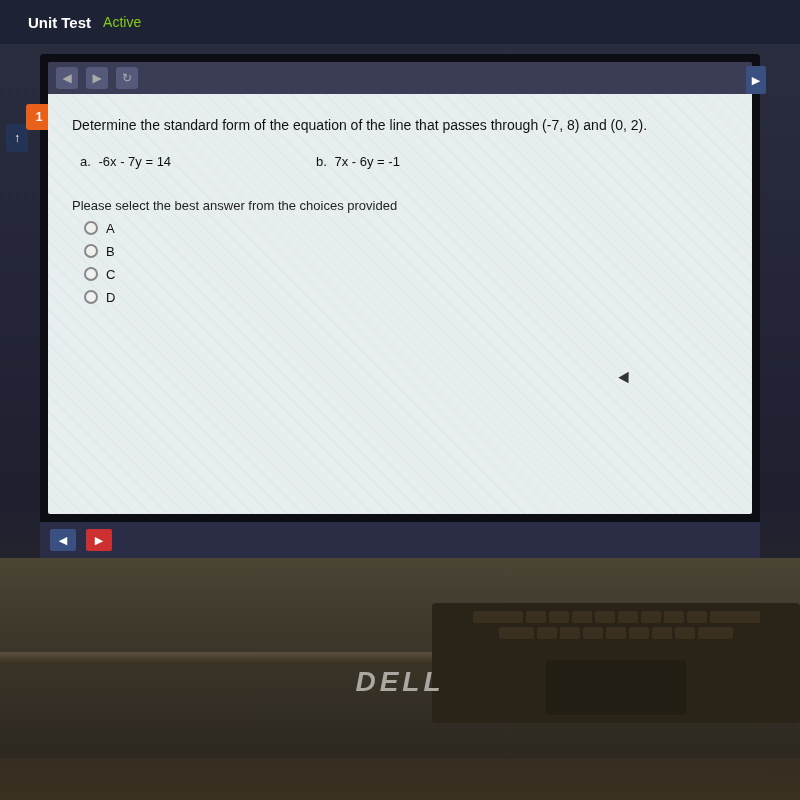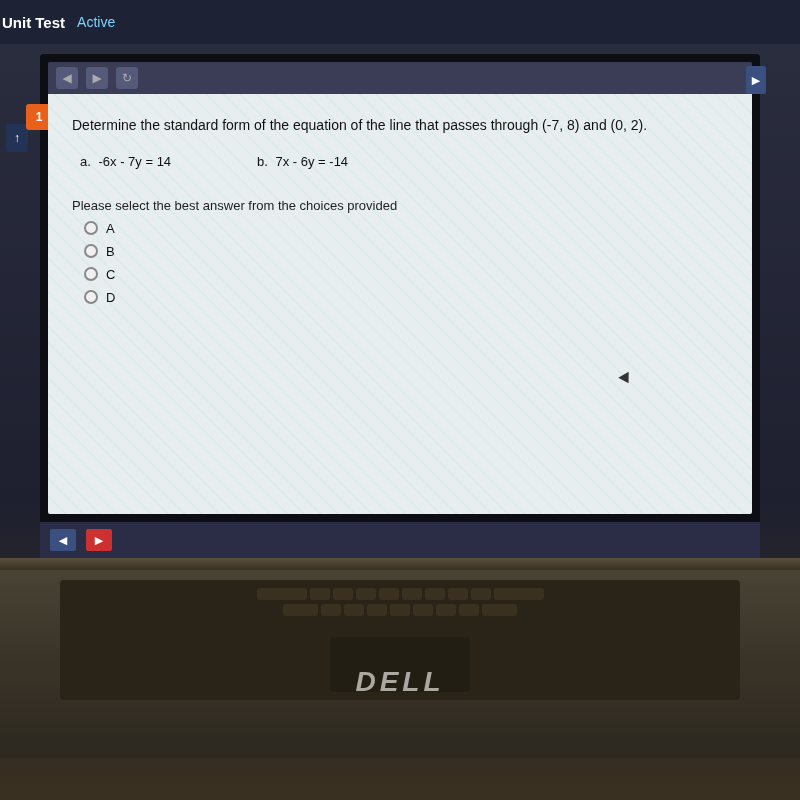--- a/index.html
+++ b/index.html
@@ -12,32 +12,32 @@
       font-family: Arial, sans-serif;
     }
 
     
     #top-bar {
       width: 100%;
       height: 44px;
       background: #1e2235;
       display: flex;
       align-items: center;
-      padding: 0 2px;
+      padding: 0 28px;
       gap: 12px;
     }
 
     #top-bar .title {
       color: #ffffff;
       font-size: 15px;
       font-weight: bold;
     }
 
     #top-bar .status {
-      color: #7dd3fc;
+      color: #84cc16;
       font-size: 14px;
     }
 
     
     #laptop-area {
       width: 100%;
       height: 756px;
       background: linear-gradient(180deg, #2a2d3e 0%, #1e2030 60%, #3a3020 100%);
       display: flex;
       flex-direction: column;
@@ -103,21 +103,21 @@
 
     .question-text {
       font-size: 14px;
       color: #111;
       line-height: 1.6;
       margin-bottom: 14px;
     }
 
     .answers-grid {
       display: grid;
-      grid-template-columns: 1fr 1fr 1fr 1fr;
+      grid-template-columns: 1fr 1fr 1fr;
       gap: 4px 60px;
       margin-bottom: 24px;
       padding-left: 8px;
     }
 
     .answer-item {
       font-size: 13px;
       color: #111;
       line-height: 1.8;
     }
@@ -219,21 +219,21 @@
       background: #cc3030;
     }
 
     
     #laptop-body {
       width: 100%;
       height: 200px;
       background: linear-gradient(180deg, #4a4535 0%, #3a3428 50%, #2d2820 100%);
       position: relative;
       display: flex;
-      flex-direction: column;
+      flex-direction: row;
       align-items: center;
     }
 
     #laptop-hinge {
       width: 100%;
       height: 12px;
       background: linear-gradient(180deg, #5a5040 0%, #3a3020 100%);
     }
 
     #keyboard-area {
@@ -360,21 +360,21 @@
           <span> (-7, 8) and (0, 2).</span>
         </p>
 
         <div class="answers-grid">
           <div class="answer-item">
             <span class="answer-label">a.</span>
             <span>-6x - 7y = 14</span>
           </div>
           <div class="answer-item">
             <span class="answer-label">b.</span>
-            <span>7x - 6y = -14</span>
+            <span>7x - 6y = -1</span>
           </div>
         </div>
 
         <p class="instruction-text">Please select the best answer from the choices provided</p>
 
         <div class="radio-options">
           <label class="radio-option">
             <div class="radio-circle"></div>
             <span>A</span>
           </label>

